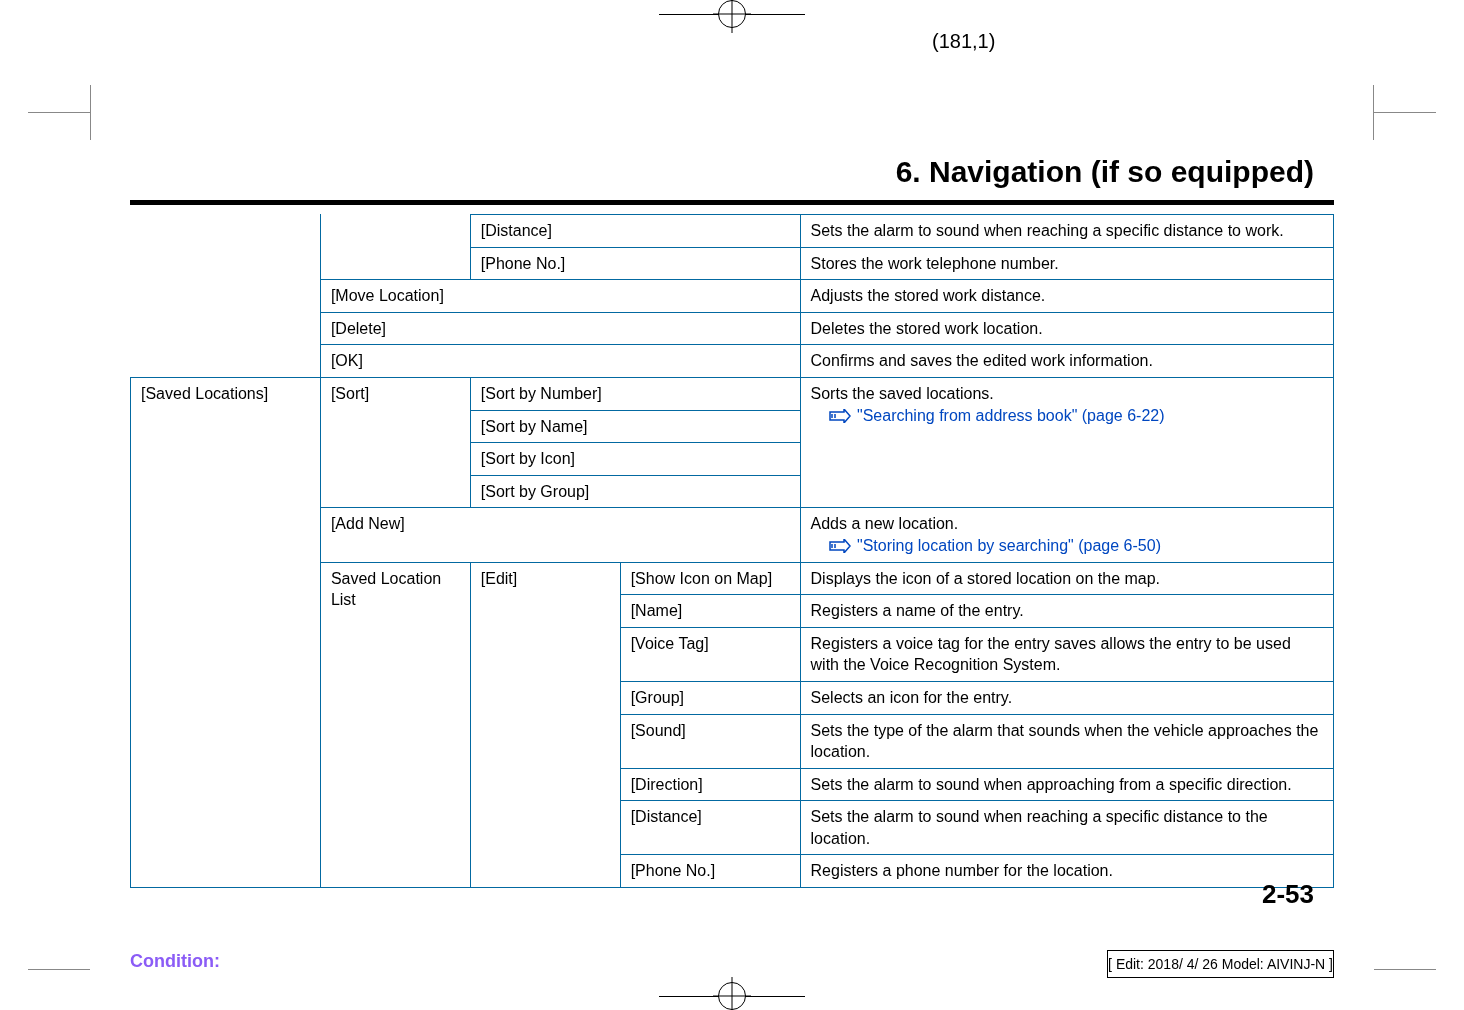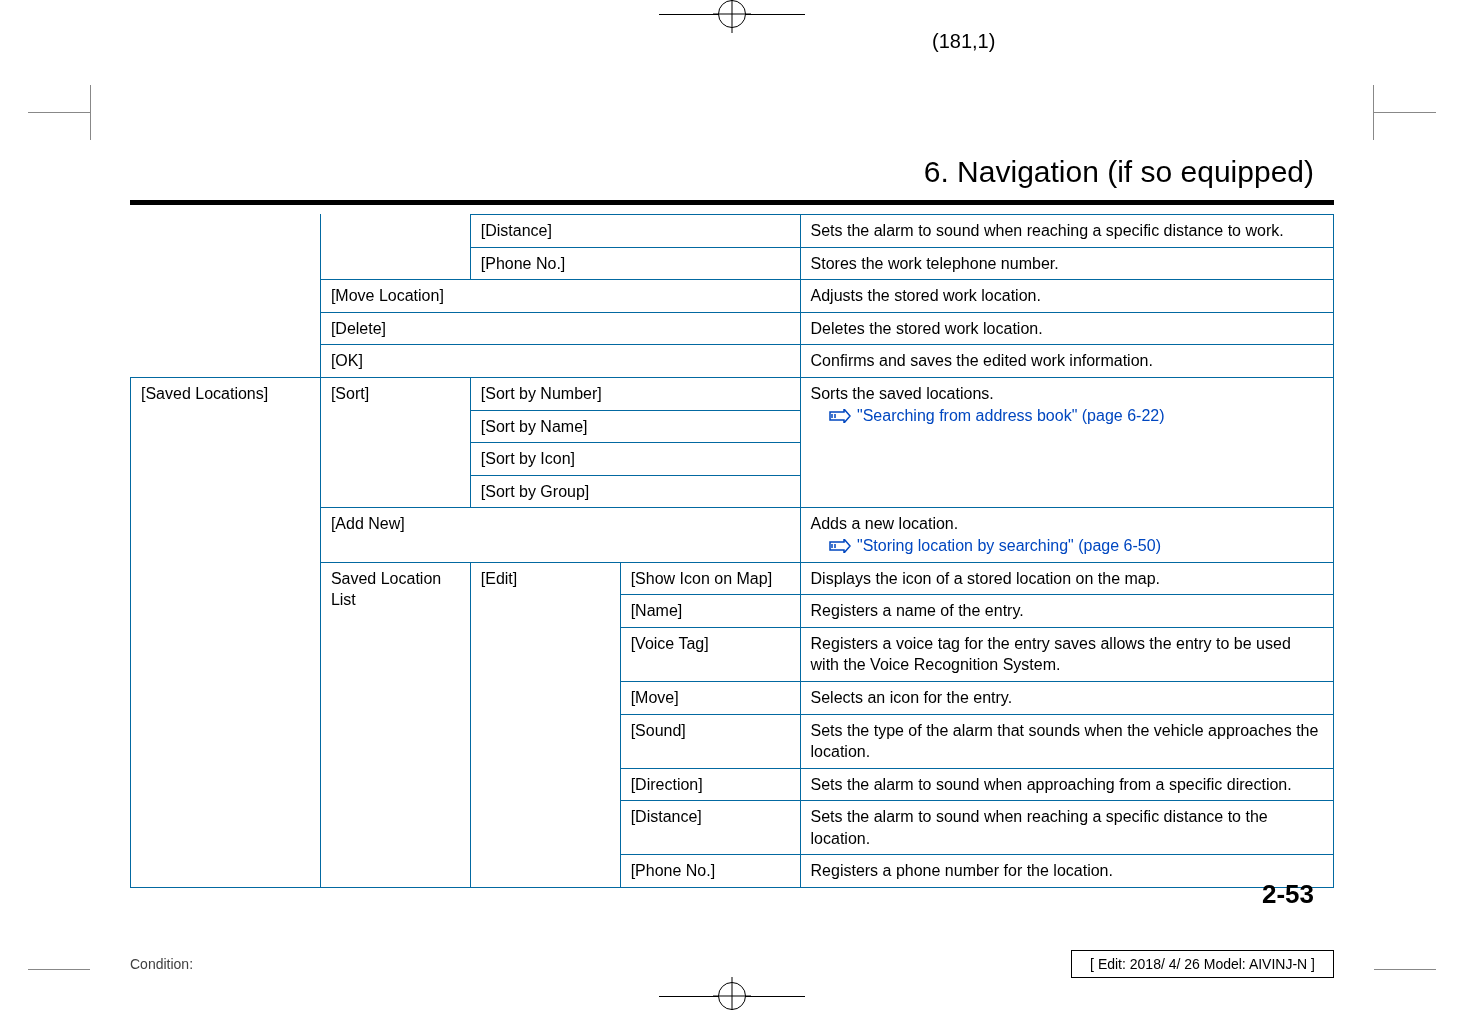--- a/index.html
+++ b/index.html
@@ -27,21 +27,21 @@
   .regmark-line { width: 60px; height: 1px; background: #000; }
   .regmark-circle { width: 26px; height: 26px; border: 1px solid #000; border-radius: 50%; margin: 0 -1px; position: relative; }
   .regmark-circle::before { content:''; position:absolute; left:50%; top:-6px; bottom:-6px; width:1px; background:#000; transform: translateX(-50%);}
   .regmark-circle::after { content:''; position:absolute; top:50%; left:-6px; right:-6px; height:1px; background:#000; transform: translateY(-50%);}
 
   .chapter-title {
     position: absolute;
     top: 155px;
     right: 150px;
     font-size: 30px;
-    font-weight: normal;
+    font-weight: bold;
   }
   .thick-rule {
     position: absolute;
     top: 200px;
     left: 130px;
     right: 130px;
     height: 5px;
     background: #000;
   }
 
@@ -75,29 +75,30 @@
     position: absolute;
     bottom: 100px;
     right: 150px;
     font-size: 26px;
     font-weight: bold;
   }
   .condition {
     position: absolute;
     bottom: 38px;
     left: 130px;
-    color: #404040;
-    font-size: 14px;
+    color: #8b5cf6;
+    font-size: 18px;
+    font-weight: bold;
   }
   .edit-box {
     position: absolute;
     bottom: 32px;
     right: 130px;
     border: 1px solid #000;
-    padding: 5px 18px;
+    padding: 5px 0;
     font-size: 14px;
   }
 </style>
 </head>
 <body>
 
 <div class="regmark-top">
   <div class="regmark">
     <div class="regmark-line"></div>
       <div class="regmark-circle"></div>
@@ -138,21 +139,21 @@
     <td rowspan="2" class="notop"></td>
     <td colspan="2">[Distance]</td>
     <td>Sets the alarm to sound when reaching a specific distance to work.</td>
   </tr>
   <tr>
     <td colspan="2">[Phone No.]</td>
     <td>Stores the work telephone number.</td>
   </tr>
   <tr>
     <td colspan="3">[Move Location]</td>
-    <td>Adjusts the stored work location.</td>
+    <td>Adjusts the stored work distance.</td>
   </tr>
   <tr>
     <td colspan="3">[Delete]</td>
     <td>Deletes the stored work location.</td>
   </tr>
   <tr>
     <td colspan="3">[OK]</td>
     <td>Confirms and saves the edited work information.</td>
   </tr>
   <tr>
@@ -198,21 +199,21 @@
   </tr>
   <tr>
     <td>[Name]</td>
     <td>Registers a name of the entry.</td>
   </tr>
   <tr>
     <td>[Voice Tag]</td>
     <td>Registers a voice tag for the entry saves allows the entry to be used with the Voice Recognition System.</td>
   </tr>
   <tr>
-    <td>[Move]</td>
+    <td>[Group]</td>
     <td>Selects an icon for the entry.</td>
   </tr>
   <tr>
     <td>[Sound]</td>
     <td>Sets the type of the alarm that sounds when the vehicle approaches the location.</td>
   </tr>
   <tr>
     <td>[Direction]</td>
     <td>Sets the alarm to sound when approaching from a specific direction.</td>
   </tr>

